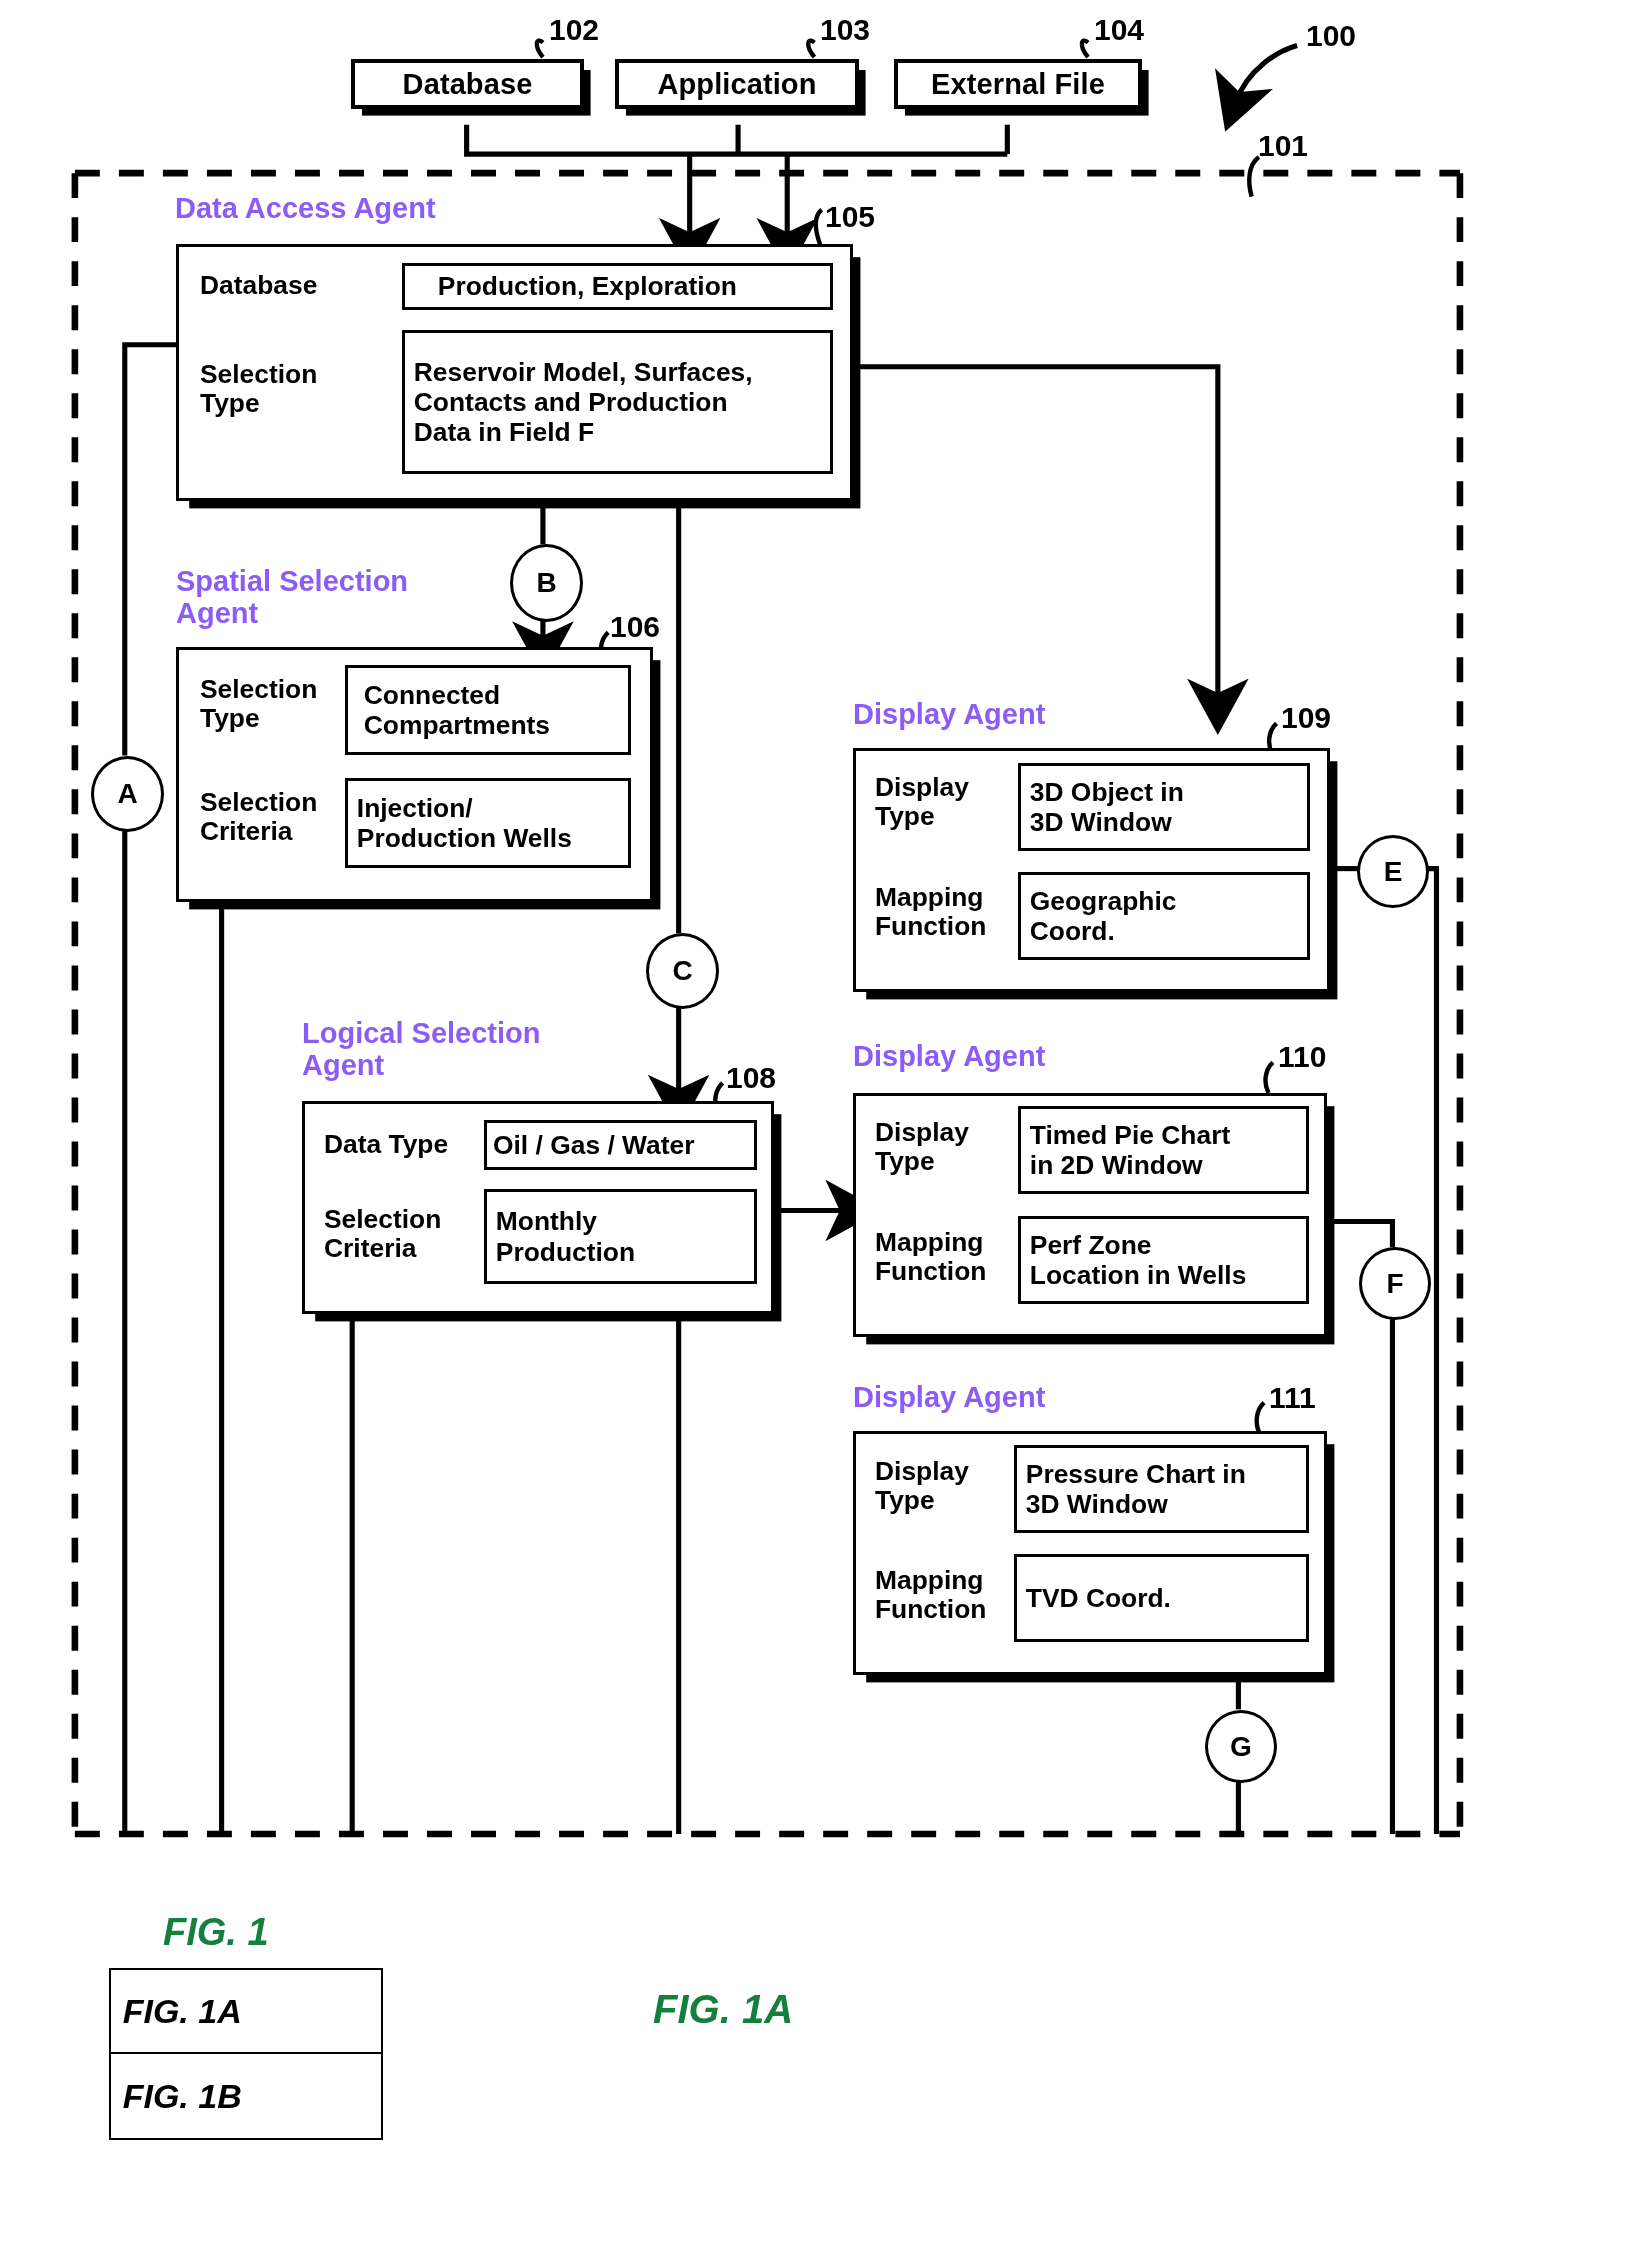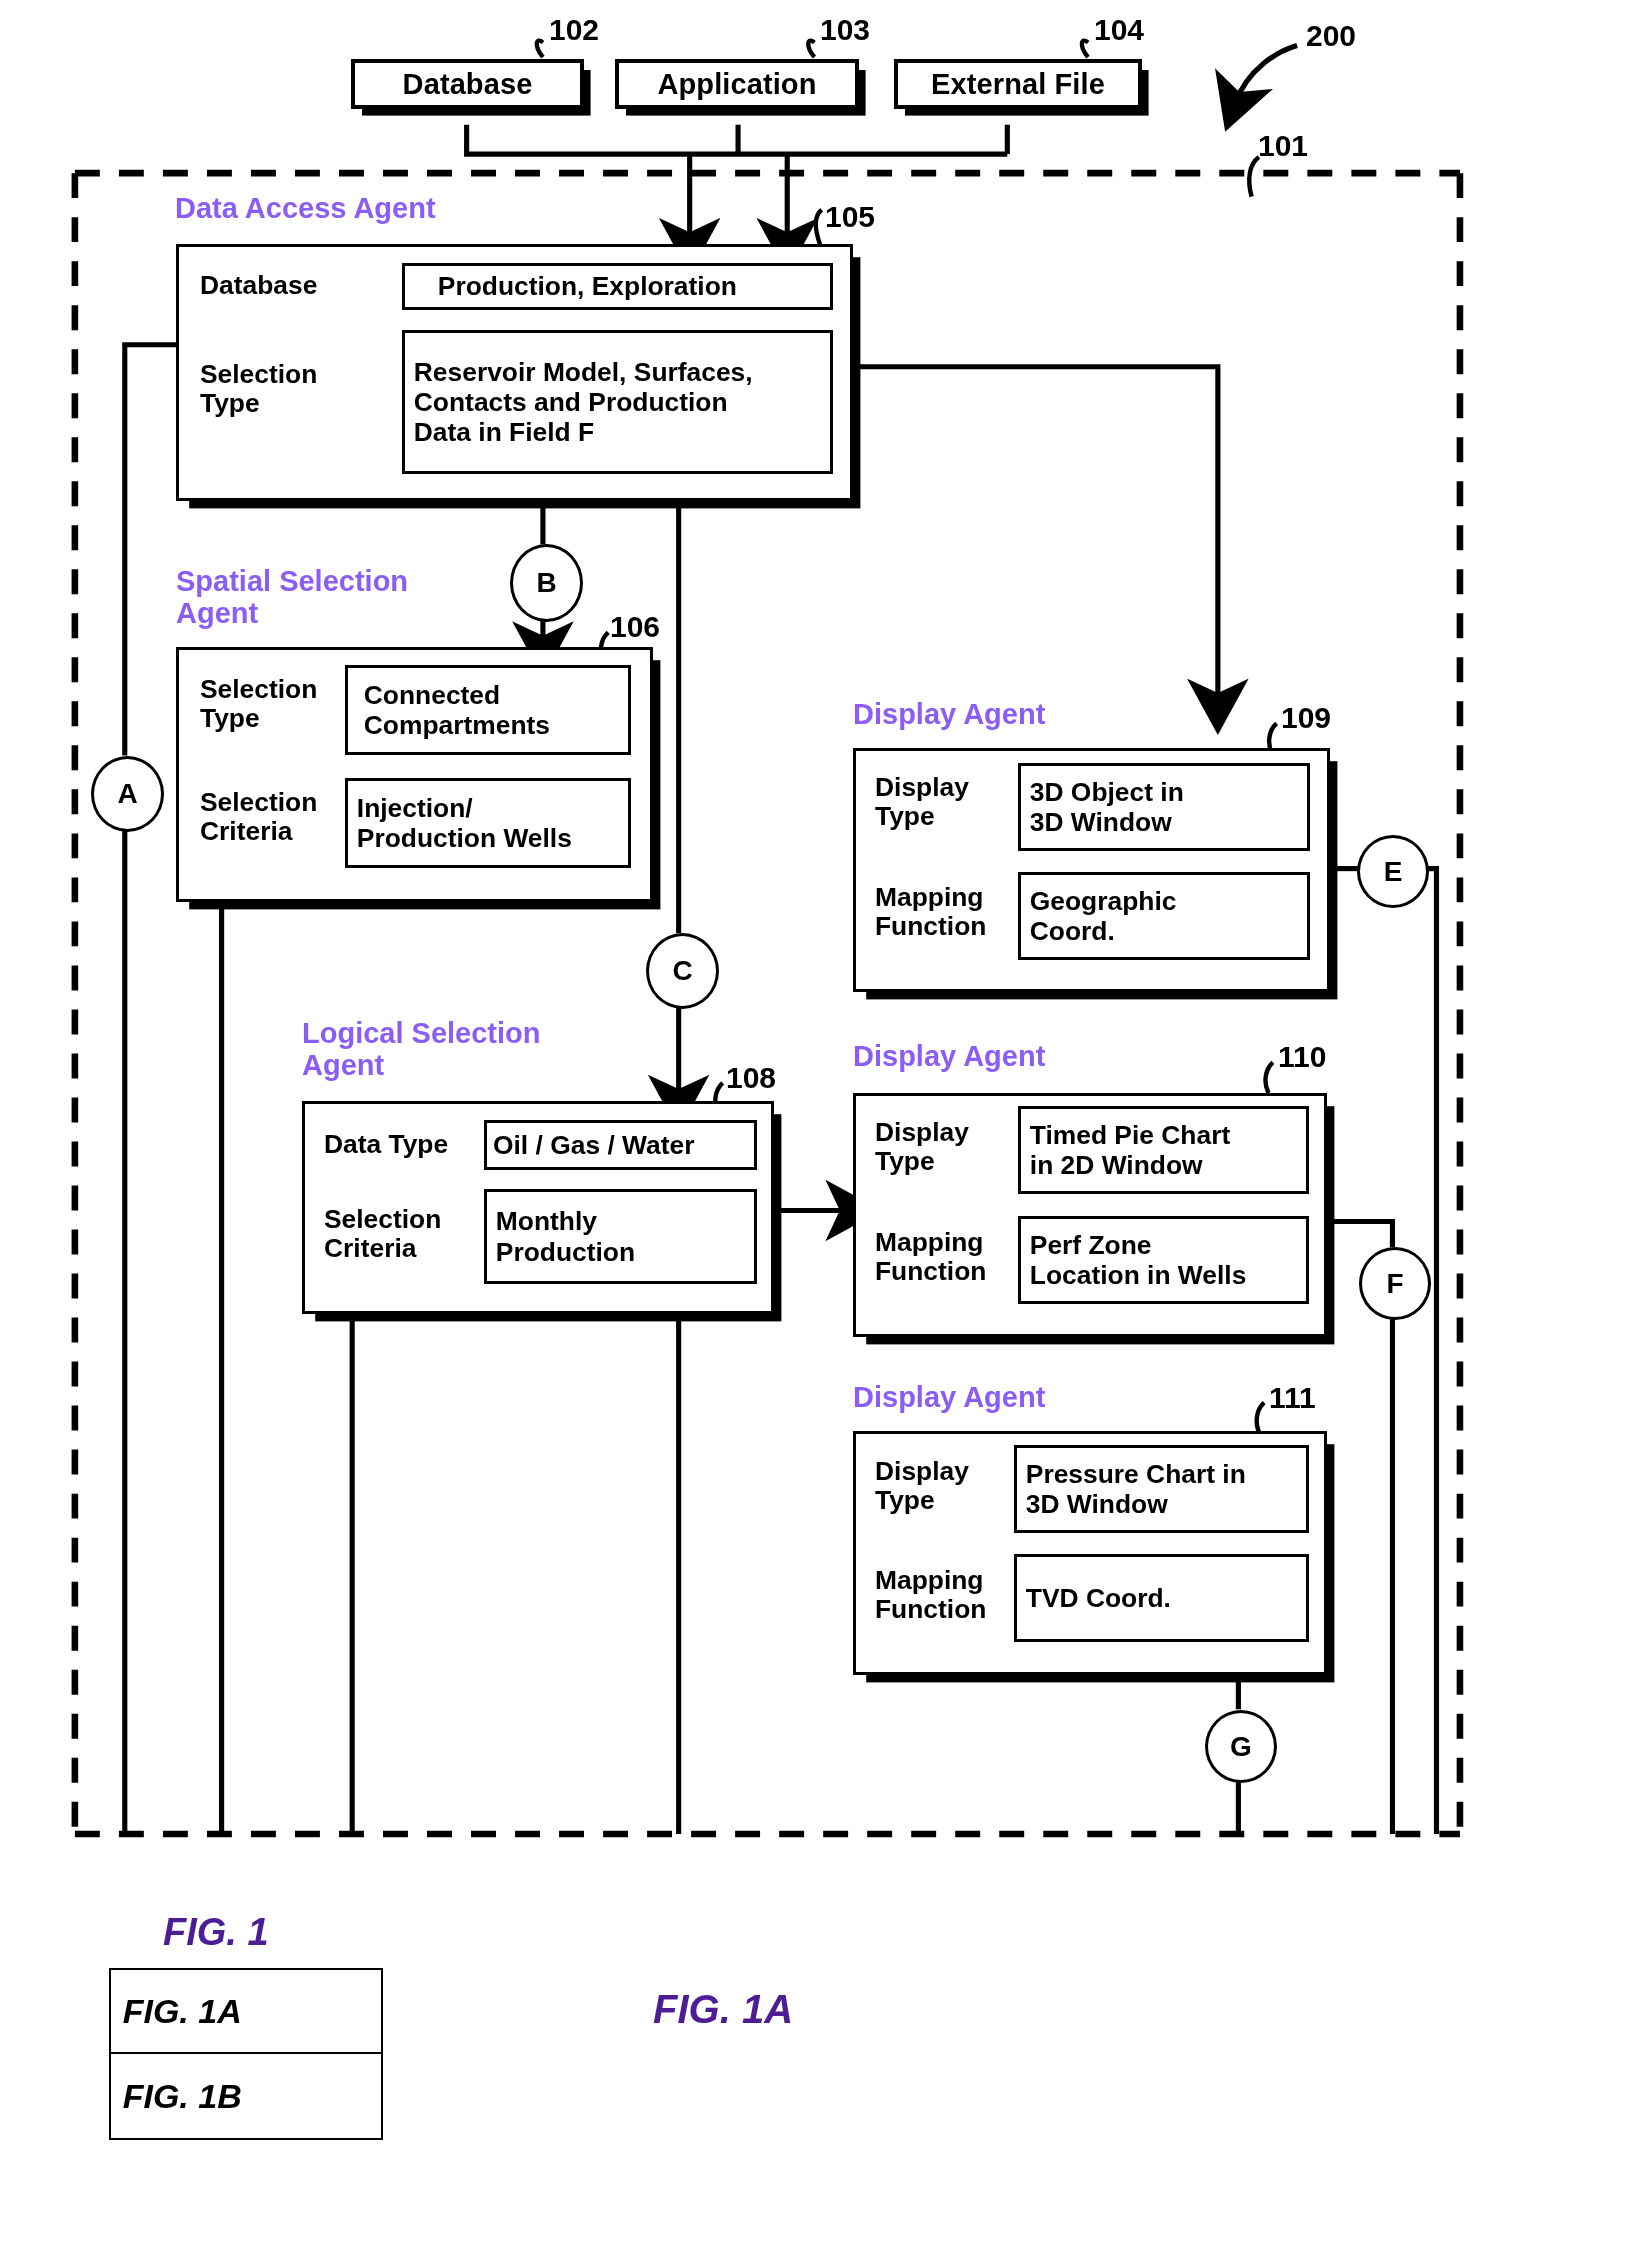--- a/index.html
+++ b/index.html
@@ -17,21 +17,21 @@
   .ref{position:absolute;font-size:30px;font-weight:bold;color:#000;}
   .rowlabel{position:absolute;font-size:26.4px;font-weight:bold;color:#000;line-height:1.1;white-space:pre-line;}
   .valbox{position:absolute;border:3.7px solid #000;background:#fff;box-sizing:border-box;
           display:flex;align-items:center;}
   .valbox span{font-size:26.4px;font-weight:bold;color:#000;line-height:1.14;
                padding-left:8.8px;white-space:pre-line;}
   .valbox.center span{padding-left:6px;}
   .conn{position:absolute;border:3.7px solid #000;background:#fff;border-radius:50%;
         display:flex;align-items:center;justify-content:center;}
   .conn span{font-size:28px;font-weight:bold;color:#000;}
-  .figlabel{position:absolute;font-size:38px;font-weight:bold;font-style:italic;color:#4c1d95;}
+  .figlabel{position:absolute;font-size:38px;font-weight:bold;font-style:italic;color:#15803d;}
   .figtable{position:absolute;border:2.9px solid #000;box-sizing:border-box;background:#fff;}
   .figtable div{border-bottom:2.9px solid #000;box-sizing:border-box;display:flex;
                 align-items:center;padding-left:11.7px;}
   .figtable div:last-child{border-bottom:none;}
   .figtable div span{font-size:34px;font-weight:bold;font-style:italic;color:#000;}
 </style>
 </head>
 <body>
 
 <div id="page">
@@ -110,21 +110,21 @@
   <div class="topbox" style="left:615px;top:59px;width:244px;height:50px;text-align:center;">
     <span>Application</span>
   </div>
   <div class="ref" style="left:820px;top:13.2px;">103</div>
 
   <div class="topbox" style="left:894px;top:59px;width:248px;height:50px;">
     <span>External File</span>
   </div>
   <div class="ref" style="left:1094px;top:13.2px;">104</div>
 
-  <div class="ref" style="left:1306px;top:19px;">200</div>
+  <div class="ref" style="left:1306px;top:19px;">100</div>
   <div class="ref" style="left:1258px;top:129px;">101</div>
 
   <div class="agent-title" style="left:175px;top:192px;">Data Access Agent</div>
   <div class="ref" style="left:825px;top:200px;">105</div>
 
   <div class="box" style="left:176px;top:244px;width:677px;height:257px;"></div>
   <div class="rowlabel" style="left:200px;top:271px;">Database</div>
   <div class="valbox" style="left:402px;top:263px;width:431px;height:47px;padding-left:24px;">
     <span>Production, Exploration</span>
   </div>

